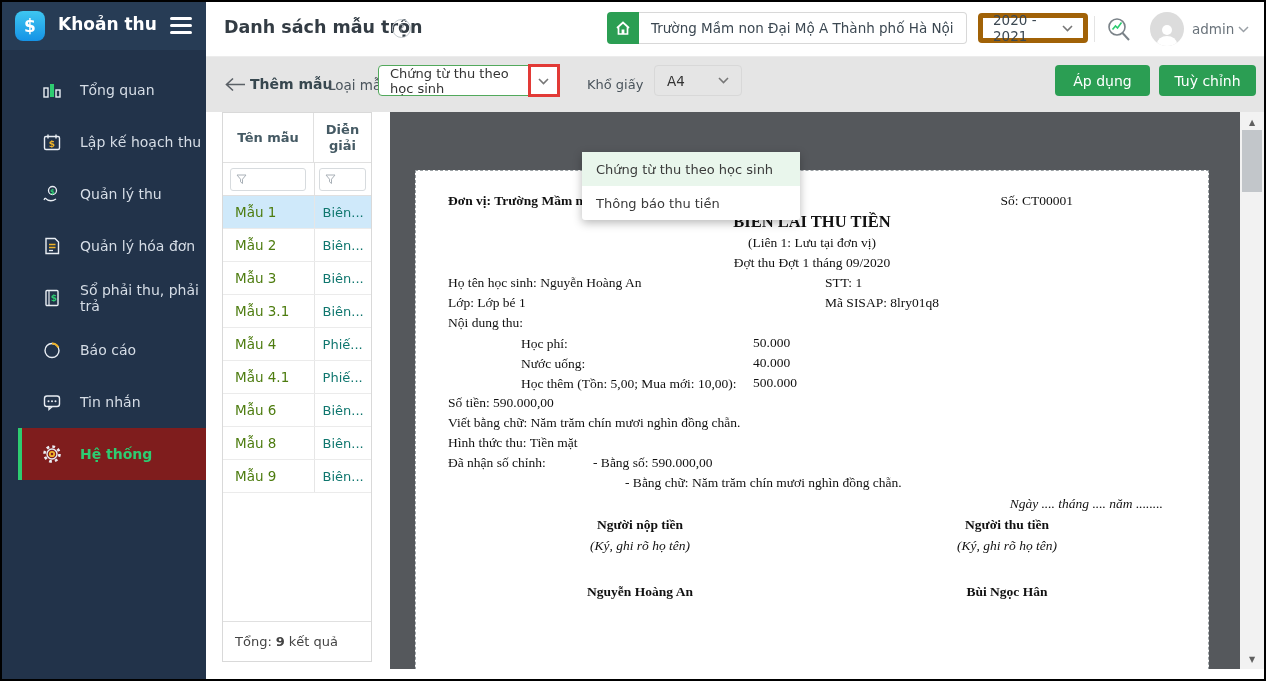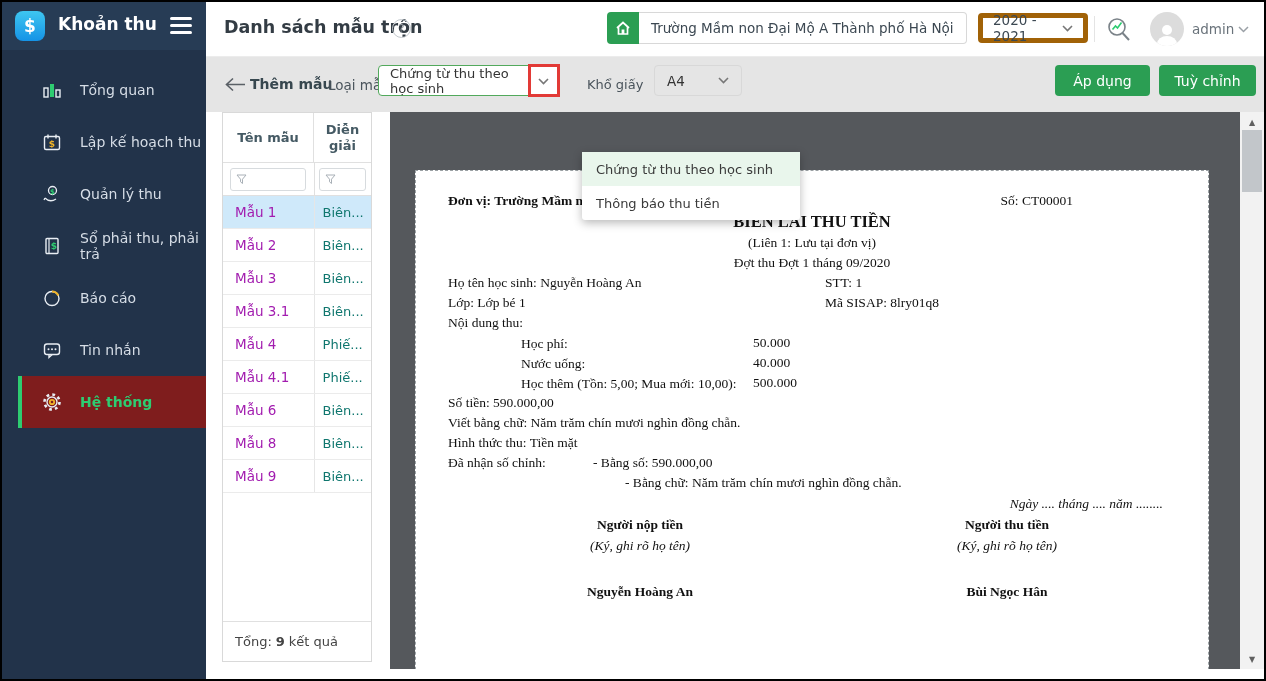--- a/index.html
+++ b/index.html
@@ -72,21 +72,21 @@
   .tbl-head { display:flex; height:50px; border-bottom:1px solid #e0e0e0; }
   .th { display:flex; align-items:center; justify-content:center; font-size:13px; font-weight:600; color:#455a64; text-align:center; line-height:16px; }
   .th1 { width:99px; border-right:1px solid #e0e0e0; }
   .th2 { width:61px; padding:0 6px; }
   .tbl-filter { display:flex; height:33px; border-bottom:1px solid #e0e0e0; align-items:center; }
   .f1 { width:99px; border-right:1px solid #e0e0e0; height:100%; display:flex; align-items:center; justify-content:center; }
   .f2 { width:61px; height:100%; display:flex; align-items:center; justify-content:center; }
   .f-input { width:84%; height:23px; border:1px solid #d7dbde; border-radius:3px; display:flex; align-items:center; padding-left:5px; background:#fff; }
   .trow { display:flex; height:33px; border-bottom:1px solid #ebebeb; cursor:pointer; }
   .tc-name { width:99px; border-right:1px solid #e6e6e6; display:flex; align-items:center; padding-left:12px;
-             font-size:13.5px; color:#a21caf; }
+             font-size:13.5px; color:#4d7c0f; }
   .tc-desc { width:61px; display:flex; align-items:center; padding-left:8px; font-size:13px; color:#0f766e; }
   .trow.sel { background:#cfe9fa; }
   .tbl-spacer { flex:1; }
   .tbl-footer { height:40px; border-top:1px solid #e0e0e0; display:flex; align-items:center; padding-left:12px;
                 font-size:13px; color:#444; }
   .tbl-footer b { margin:0 4px 0 4px; }
 
   
   .viewer { position:absolute; left:388px; top:110px; width:850px; height:557px; background:#55585c; overflow:hidden; }
   .page { position:absolute; left:25px; top:58px; width:794px; height:560px; background:#fff;
@@ -165,20 +165,31 @@
               <circle cx="10.5" cy="6.5" r="4" fill="none" stroke="#e9eef4" stroke-width="1.3"></circle>
               <text x="10.5" y="9.5" text-anchor="middle" font-size="7" fill="#2ecc71" font-weight="bold">$</text>
               <path d="M3 14 q5 5 11 1 M3 14 l-1 2" fill="none" stroke="#e9eef4" stroke-width="1.3"></path>
             </svg>
         </span>
         <span class="lbl">Quản lý thu</span>
       </div>
       <div class="sb-item">
         <span class="ic">
           <svg width="20" height="20">
+              <path d="M4 2.5 h9 l3.5 3.5 v11.5 h-12.5 z" fill="none" stroke="#e9eef4" stroke-width="1.4"></path>
+              <line x1="7" y1="8.5" x2="13.5" y2="8.5" stroke="#f0b429" stroke-width="1.5"></line>
+              <line x1="7" y1="11.5" x2="13.5" y2="11.5" stroke="#f0b429" stroke-width="1.5"></line>
+              <line x1="7" y1="14.5" x2="11" y2="14.5" stroke="#e9eef4" stroke-width="1.3"></line>
+            </svg>
+        </span>
+        <span class="lbl">Quản lý hóa đơn</span>
+      </div>
+      <div class="sb-item">
+        <span class="ic">
+          <svg width="20" height="20">
               <rect x="4" y="2.5" width="12" height="15" rx="1" fill="none" stroke="#e9eef4" stroke-width="1.4"></rect>
               <line x1="7" y1="2.5" x2="7" y2="17.5" stroke="#e9eef4" stroke-width="1.2"></line>
               <text x="12" y="13" text-anchor="middle" font-size="9" fill="#2ecc71" font-weight="bold">$</text>
             </svg>
         </span>
         <span class="lbl">Sổ phải thu, phải trả</span>
       </div>
       <div class="sb-item">
         <span class="ic">
           <svg width="20" height="20">

